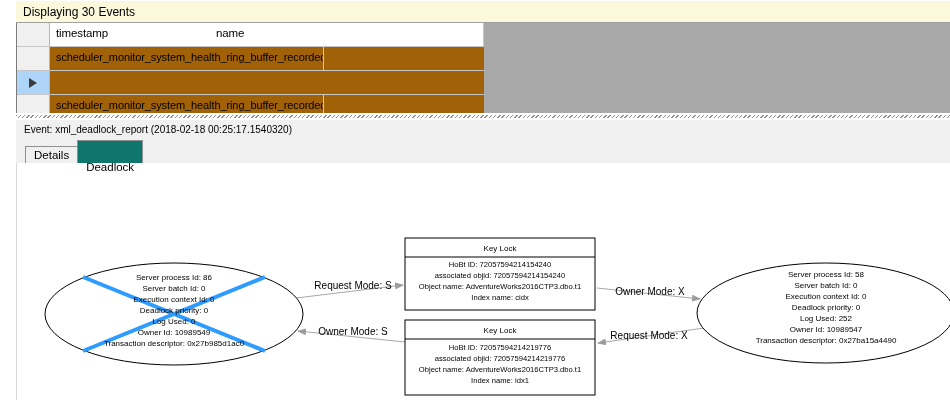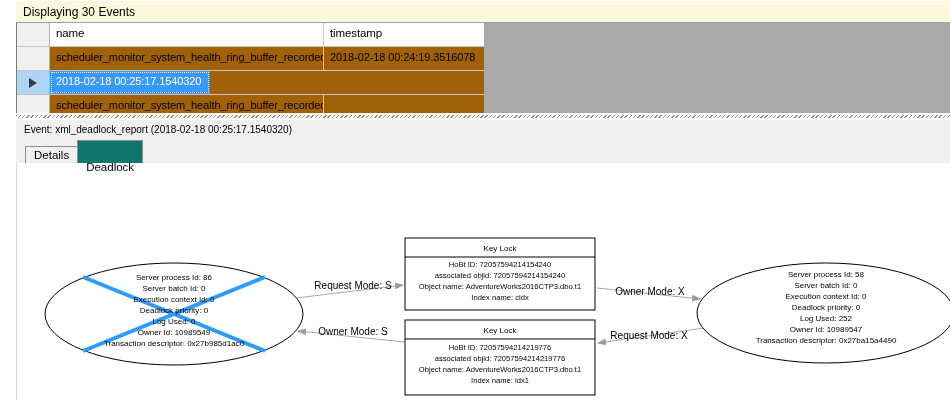--- a/index.html
+++ b/index.html
@@ -51,33 +51,31 @@
 <div class="app">
 
   <div class="count-bar">
     <span>Displaying 30 Events</span>
   </div>
 
   <div class="table-zone">
     <div class="grid">
       <div class="trow hdr">
         <div class="rowhdr"></div>
+        <div class="cell c-ts">timestamp</div>
         <div class="cell c-name">name</div>
-        <div class="cell c-ts">timestamp</div>
       </div>
       <div class="trow">
         <div class="rowhdr"></div>
         <div class="cell c-name">scheduler_monitor_system_health_ring_buffer_recorded</div>
-        <div class="cell c-ts">2018-02-18 00:24:19.3516078</div>
       </div>
       <div class="trow sel">
         <div class="rowhdr">
           <div class="arrow-right"></div>
         </div>
-        <div class="cell c-ts">2018-02-18 00:25:17.1540320</div>
       </div>
       <div class="trow">
         <div class="rowhdr"></div>
         <div class="cell c-name">scheduler_monitor_system_health_ring_buffer_recorded</div>
       </div>
     </div>
   </div>
 
   <div class="splitter"></div>
 

